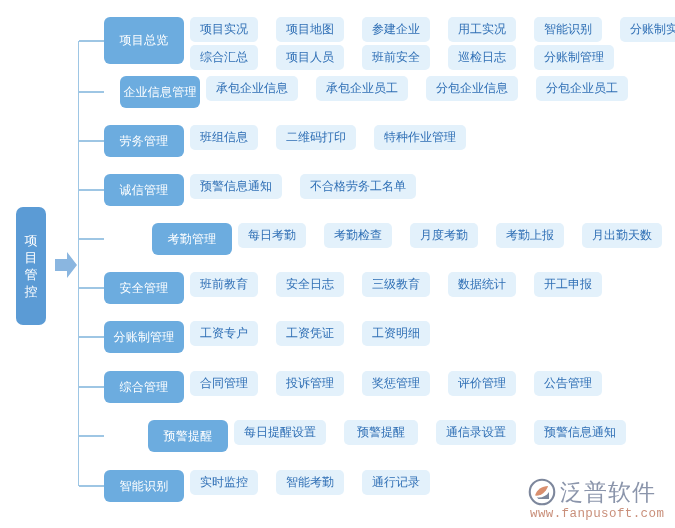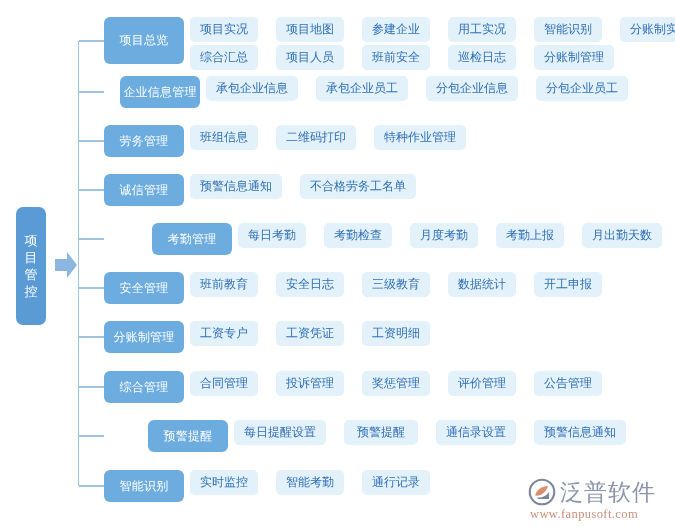--- a/index.html
+++ b/index.html
@@ -138,21 +138,21 @@
     font-size: 23px;
     color: #8b95ab;
     letter-spacing: 1px;
     line-height: 26px;
     font-family: "DejaVu Sans", sans-serif;
   }
   .logo-url {
     font-size: 12.5px;
     color: #c98f7a;
     letter-spacing: 0.4px;
-    font-family: Liberation Serif, serif;
+    font-family: Liberation Mono, monospace;
     margin-top: 1px;
     margin-left: 2px;
   }
 </style>
 </head>
 <body>
 
 <div id="diagram">
 
   <div class="root-panel">

